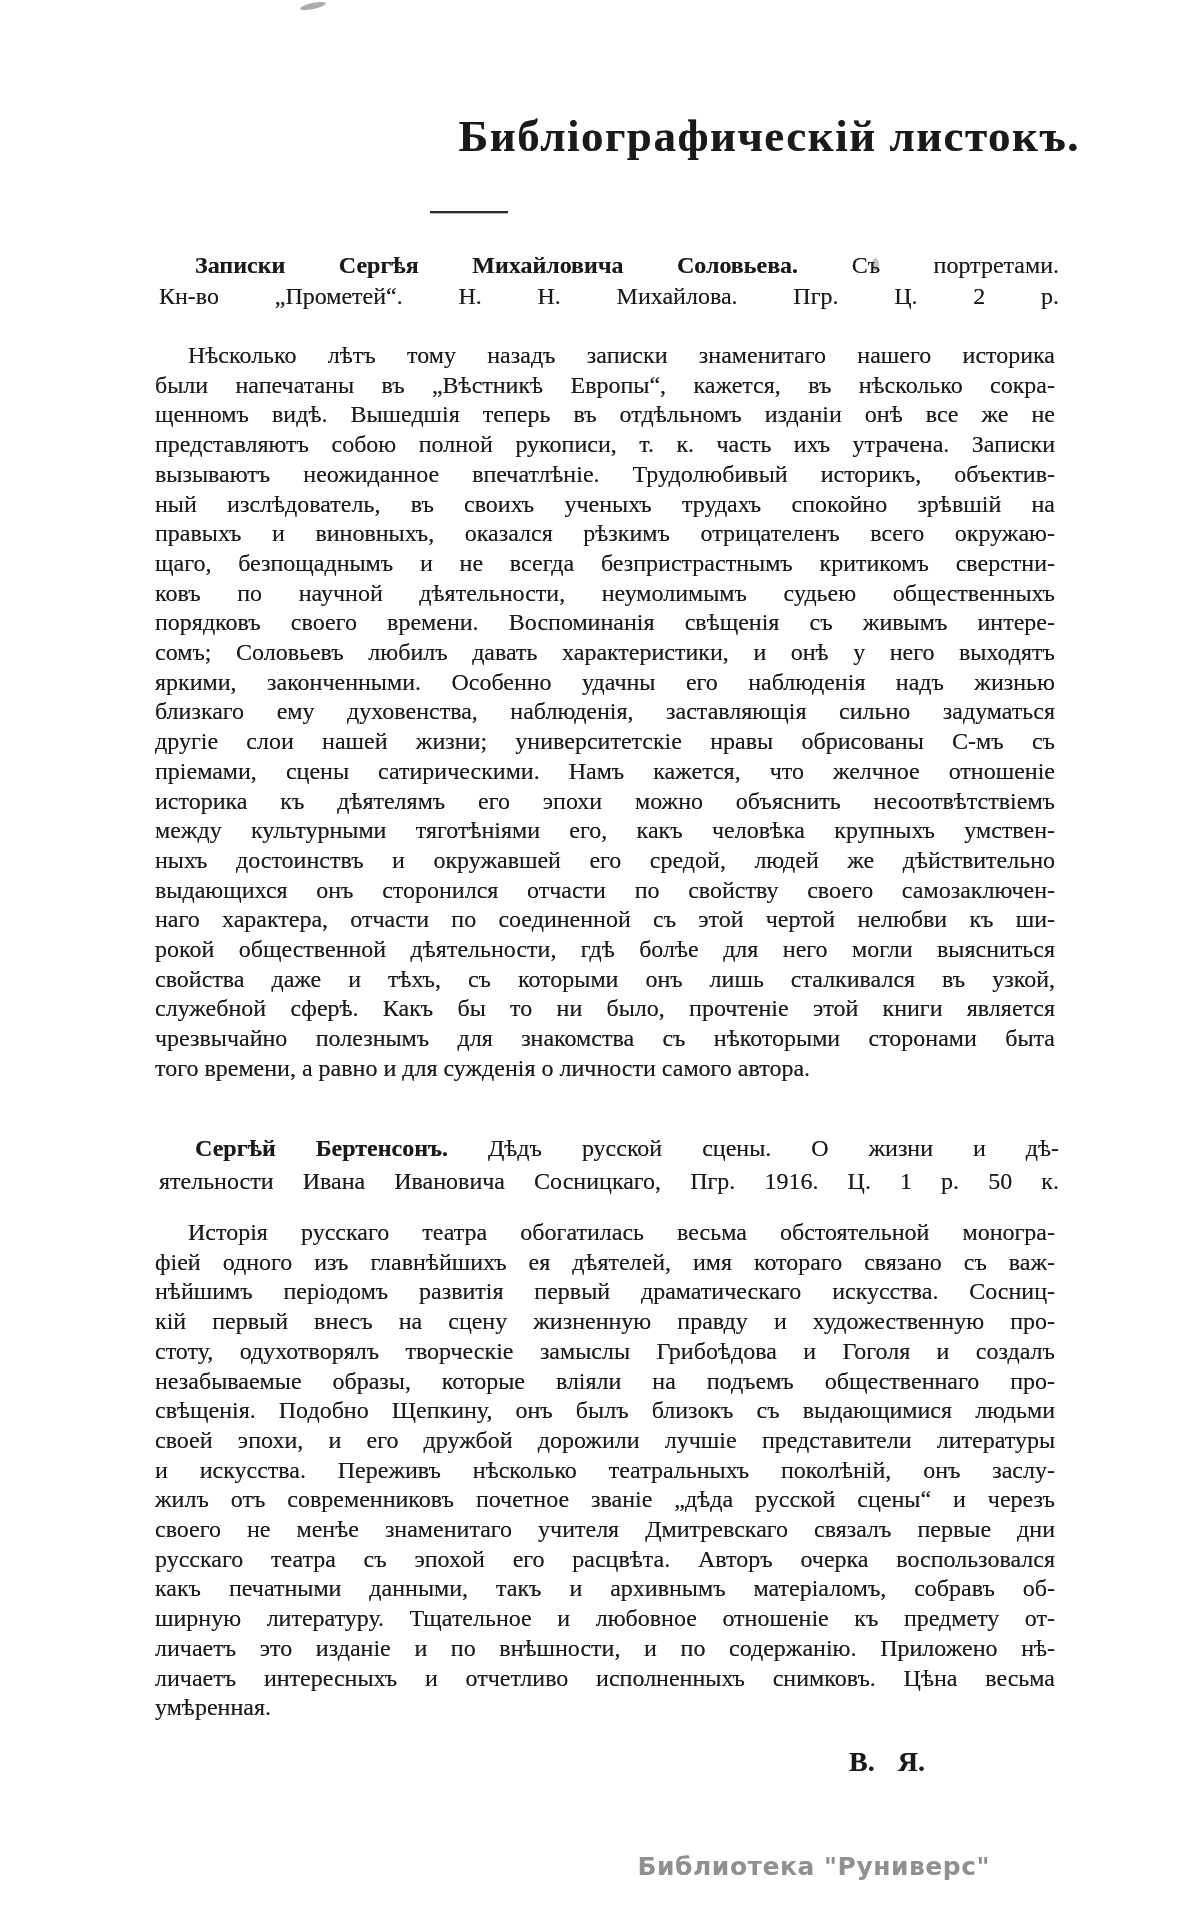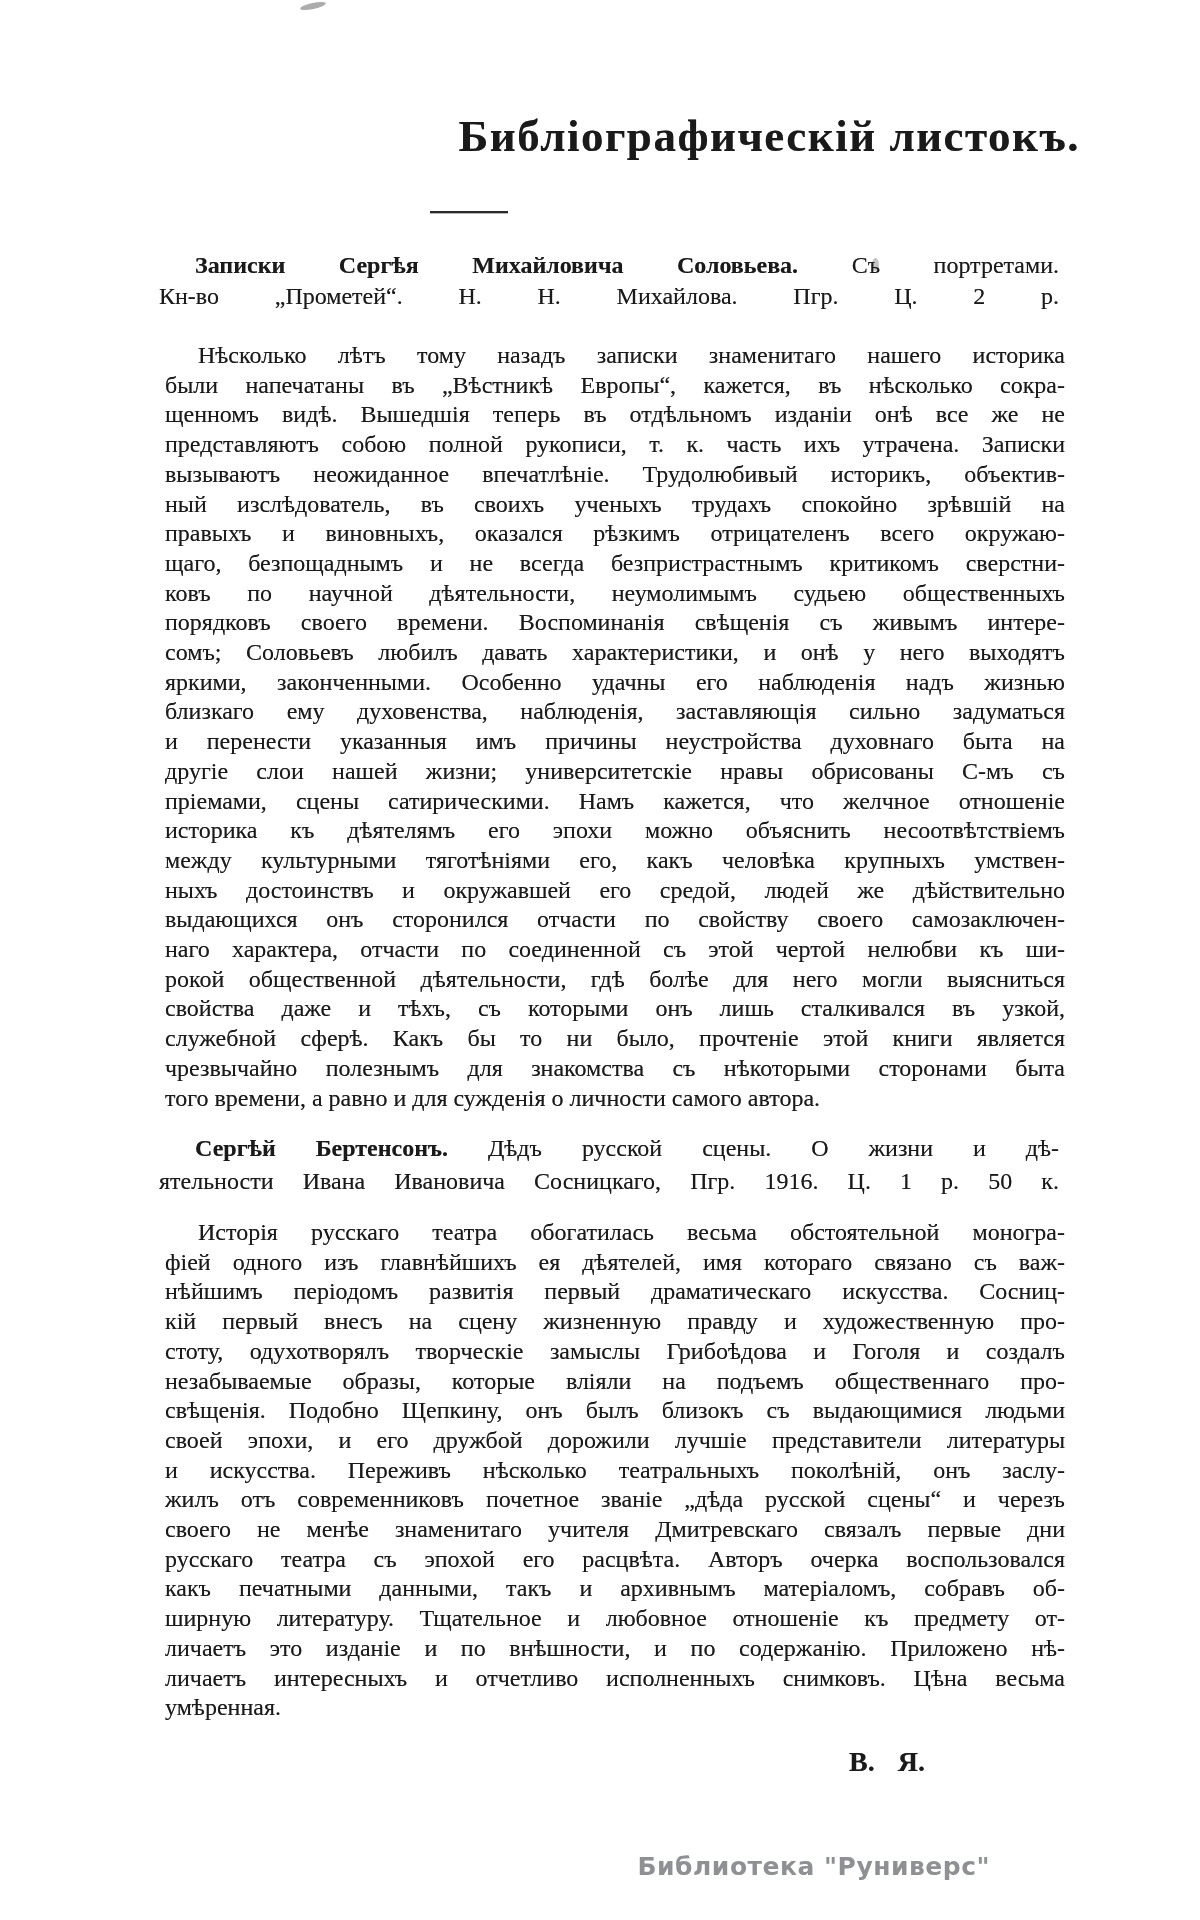--- a/index.html
+++ b/index.html
@@ -9,21 +9,21 @@
   .title{position:absolute;top:110px;left:150px;width:930px;text-align:right;
          font-size:45px;font-weight:bold;letter-spacing:1.5px;}
   .divider{position:absolute;top:211px;left:430px;width:78px;height:2px;background:#2a2a2a;
            box-shadow:0 1px 0 rgba(90,90,90,.45);}
   .heading{position:absolute;left:159px;width:900px;font-size:24px;line-height:31px;}
   .h1{top:250px;}
   .h2{top:1132px;line-height:33px;}
   .hline{text-align:justify;text-align-last:justify;}
   .hline:first-child{text-indent:36px;}
   .lead{font-weight:bold;}
-  .bodyblock{position:absolute;left:165px;width:900px;font-size:24px;line-height:29.7px;}
+  .bodyblock{position:absolute;left:155px;width:900px;font-size:24px;line-height:29.7px;}
   .b1{top:341px;}
   .b2{top:1218px;}
   .tline{text-align:justify;text-align-last:justify;}
   .tline:first-child{text-indent:33px;}
   .tline:last-child{text-align-last:left;}
   .signature{position:absolute;top:1746px;left:165px;width:760px;text-align:right;
              font-size:28px;font-weight:bold;word-spacing:16px;}
   .watermark{position:absolute;top:1852px;right:210px;font-family:"DejaVu Sans","Liberation Sans",sans-serif;
              font-weight:bold;font-size:25px;color:#8e9093;letter-spacing:.5px;}
   .speck{position:absolute;background:#5a5a5a;opacity:.5;border-radius:50%;}
@@ -54,21 +54,20 @@
       <div class="tline">представляютъ собою полной рукописи, т. к. часть ихъ утрачена. Записки</div>
       <div class="tline">вызываютъ неожиданное впечатлѣніе. Трудолюбивый историкъ, объектив-</div>
       <div class="tline">ный изслѣдователь, въ своихъ ученыхъ трудахъ спокойно зрѣвшій на</div>
       <div class="tline">правыхъ и виновныхъ, оказался рѣзкимъ отрицателенъ всего окружаю-</div>
       <div class="tline">щаго, безпощаднымъ и не всегда безпристрастнымъ критикомъ сверстни-</div>
       <div class="tline">ковъ по научной дѣятельности, неумолимымъ судьею общественныхъ</div>
       <div class="tline">порядковъ своего времени. Воспоминанія свѣщенія съ живымъ интере-</div>
       <div class="tline">сомъ; Соловьевъ любилъ давать характеристики, и онѣ у него выходятъ</div>
       <div class="tline">яркими, законченными. Особенно удачны его наблюденія надъ жизнью</div>
       <div class="tline">близкаго ему духовенства, наблюденія, заставляющія сильно задуматься</div>
-      <div class="tline">и перенести указанныя имъ причины неустройства духовнаго быта на</div>
       <div class="tline">другіе слои нашей жизни; университетскіе нравы обрисованы С-мъ съ</div>
       <div class="tline">пріемами, сцены сатирическими. Намъ кажется, что желчное отношеніе</div>
       <div class="tline">историка къ дѣятелямъ его эпохи можно объяснить несоотвѣтствіемъ</div>
       <div class="tline">между культурными тяготѣніями его, какъ человѣка крупныхъ умствен-</div>
       <div class="tline">ныхъ достоинствъ и окружавшей его средой, людей же дѣйствительно</div>
       <div class="tline">выдающихся онъ сторонился отчасти по свойству своего самозаключен-</div>
       <div class="tline">наго характера, отчасти по соединенной съ этой чертой нелюбви къ ши-</div>
       <div class="tline">рокой общественной дѣятельности, гдѣ болѣе для него могли выясниться</div>
       <div class="tline">свойства даже и тѣхъ, съ которыми онъ лишь сталкивался въ узкой,</div>
       <div class="tline">служебной сферѣ. Какъ бы то ни было, прочтеніе этой книги является</div>

